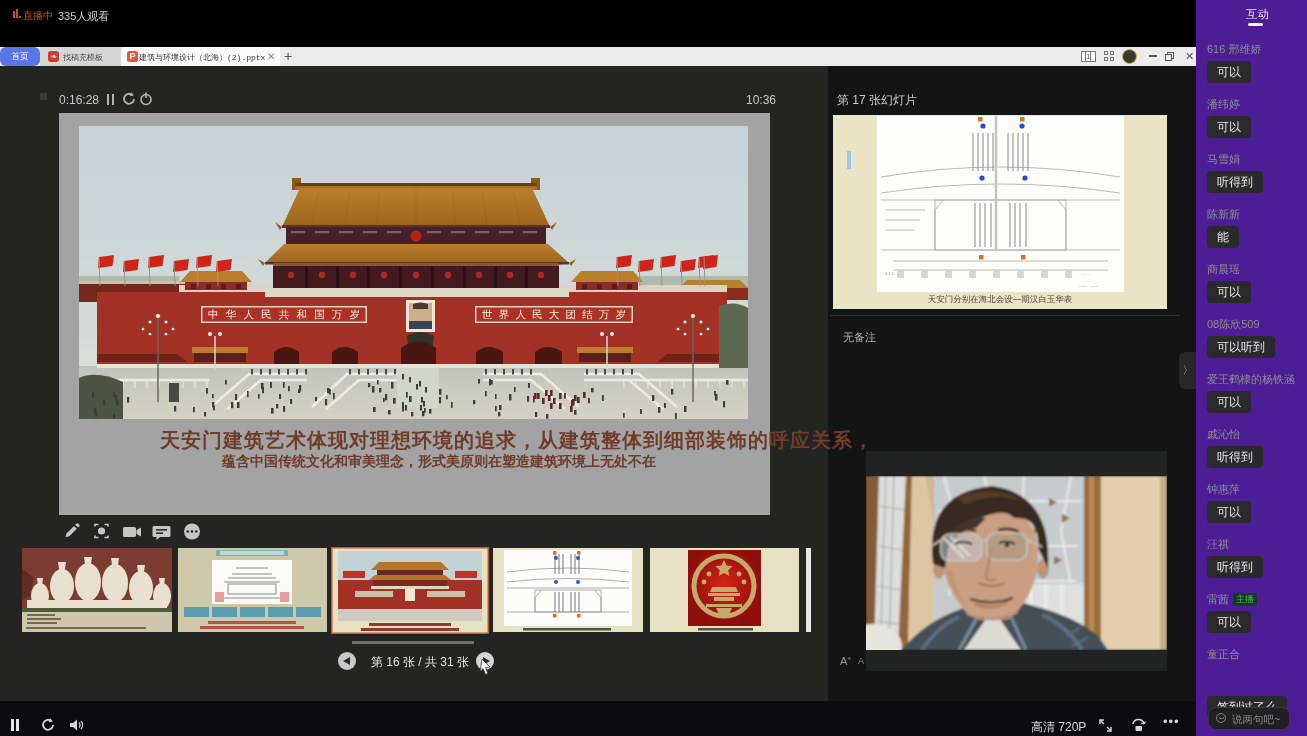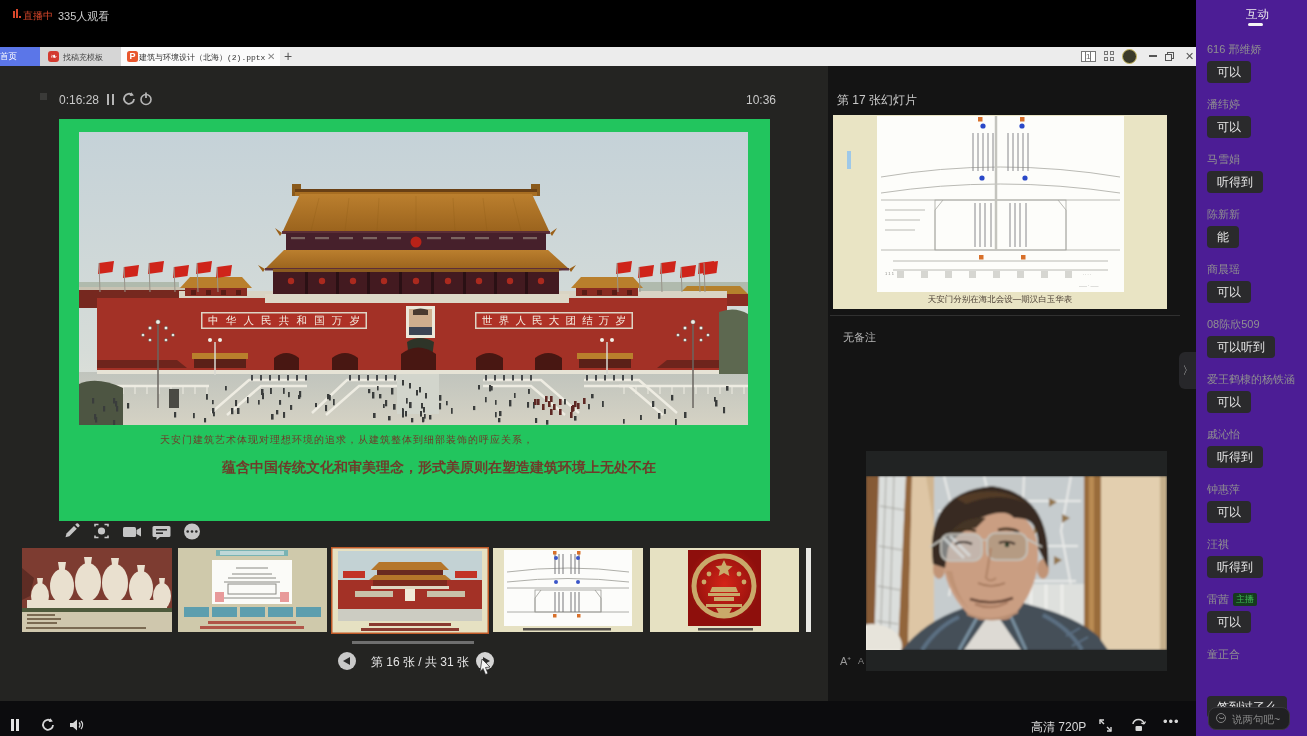--- a/index.html
+++ b/index.html
@@ -16,21 +16,21 @@
 <div class="abs" style="left:0;top:0;width:1307px;height:46px;background:#000;"></div>
 <div class="abs" style="left:13px;top:9px;width:9px;height:9px;">
   <div class="abs" style="left:0;top:2px;width:2px;height:7px;background:#d8472b;"></div>
   <div class="abs" style="left:3px;top:0;width:2px;height:9px;background:#d8472b;"></div>
   <div class="abs" style="left:6px;top:7px;width:2px;height:2px;background:#d8472b;"></div>
 </div>
 <div class="abs nw" style="left:23px;top:9px;font-size:10px;color:#d8472b;">直播中</div>
 <div class="abs nw" style="left:58px;top:9px;font-size:11px;color:#cccccc;">335人观看</div>
 
 <div class="abs" style="left:0;top:47px;width:1196px;height:19px;background:#ececec;">
-  <div class="abs" style="left:0;top:0;width:40px;height:19px;background:#5b76e8;color:#fff;font-size:8.5px;line-height:19px;">首页</div>
+  <div class="abs" style="left:0;top:0;width:40px;height:19px;background:#5b76e8;color:#fff;font-size:8.5px;text-align:center;line-height:19px;border-radius:6px;">首页</div>
   <div class="abs" style="left:40px;top:0;width:81px;height:19px;background:#d6d6d6;">
     <div class="abs" style="left:8px;top:4px;width:11px;height:11px;background:#d33a2f;border-radius:3px;">
       <div class="abs" style="left:2.5px;top:2px;width:6px;height:6px;color:#fff;font-size:8px;line-height:7px;">❧</div>
     </div>
     <div class="abs nw" style="left:23px;top:5px;font-size:8px;color:#444;">找稿充模板</div>
   </div>
   <div class="abs" style="left:121px;top:0;width:159px;height:19px;background:#fbfbfb;">
     <div class="abs" style="left:6px;top:4px;width:11px;height:11px;background:#e8562d;border-radius:2.5px;color:#fff;font-size:9px;font-weight:bold;text-align:center;line-height:11px;">P</div>
     <div class="abs nw" style="left:18px;top:5px;font-size:8px;color:#333;font-family:Liberation Mono, monospace;">建筑与环境设计（北海）(2).pptx</div>
     <div class="abs" style="left:146px;top:4px;font-size:10px;color:#888;">✕</div>
@@ -62,21 +62,21 @@
 <svg class="abs" style="left:122px;top:92px;" width="14" height="14" viewBox="0 0 14 14">
       <path d="M12 7a5 5 0 1 1-1.6-3.9" fill="none" stroke="#b5b5b5" stroke-width="1.8"></path>
       <path d="M9.3 0.2l2.6 3.4-4.2 0.5z" fill="#b5b5b5"></path>
     </svg>
 <svg class="abs" style="left:139px;top:92px;" width="14" height="14" viewBox="0 0 14 14">
       <circle cx="7" cy="7.5" r="5" fill="none" stroke="#b5b5b5" stroke-width="1.6"></circle>
       <line x1="7" y1="0.5" x2="7" y2="6" stroke="#b5b5b5" stroke-width="1.8"></line>
     </svg>
 <div class="abs nw" style="left:746px;top:93px;font-size:12px;color:#c9c9c9;">10:36</div>
 
-<div class="abs" style="left:59px;top:119px;width:711px;height:402px;background:#22c55e;">
+<div class="abs" style="left:59px;top:113px;width:711px;height:402px;background:#a3a3a3;">
   <svg class="abs" style="left:20px;top:13px;" width="669" height="293" viewBox="0 0 669 293">
     <defs>
       <linearGradient id="sky" x1="0" y1="0" x2="0" y2="1">
             <stop offset="0" stop-color="#c5d2d8"></stop>
             <stop offset="0.75" stop-color="#d6dcd8"></stop>
             <stop offset="1" stop-color="#e2e3da"></stop>
           </linearGradient>
       <linearGradient id="roof" x1="0" y1="0" x2="0" y2="1">
             <stop offset="0" stop-color="#bb7f2e"></stop>
             <stop offset="1" stop-color="#98611c"></stop>
@@ -431,21 +431,21 @@
       <rect x="15" y="282" width="2.2" height="5.5" fill="#3a3d3c"></rect>
       <rect x="34" y="266" width="2.2" height="5.5" fill="#3a3d3c"></rect>
       <rect x="16" y="285" width="2.2" height="5.5" fill="#3a3d3c"></rect>
       <rect x="95" y="280" width="2.2" height="5.5" fill="#3a3d3c"></rect>
       <rect x="36" y="269" width="2.2" height="5.5" fill="#3a3d3c"></rect>
       <rect x="37" y="274" width="2.2" height="5.5" fill="#3a3d3c"></rect>
       <rect x="24" y="274" width="2.2" height="5.5" fill="#3a3d3c"></rect>
       <rect x="34" y="288" width="2.2" height="5.5" fill="#3a3d3c"></rect>
         </g>
   </svg>
-  <div class="abs nw" style="left:101px;top:314px;font-size:10px;font-weight:normal;color:#6f3b2a;letter-spacing:1px;">天安门建筑艺术体现对理想环境的追求，从建筑整体到细部装饰的呼应关系，</div>
+  <div class="abs nw" style="left:101px;top:314px;font-size:20px;font-weight:bold;color:#6f3b2a;letter-spacing:1px;">天安门建筑艺术体现对理想环境的追求，从建筑整体到细部装饰的呼应关系，</div>
   <div class="abs nw" style="left:163px;top:340px;font-size:14px;font-weight:bold;color:#6f3b2a;">蕴含中国传统文化和审美理念，形式美原则在塑造建筑环境上无处不在</div>
 </div>
 
 <svg class="abs" style="left:62px;top:523px;" width="140" height="18" viewBox="0 0 140 18">
 
   <g fill="#c6c6c6">
         <path d="M4.5 10.5L12 3l2.8 2.8-7.5 7.5-3.8 1z"></path>
         <path d="M13.2 1.8l2.8 2.8 1.2-1.2a1.2 1.2 0 0 0 0-1.7l-1.1-1.1a1.2 1.2 0 0 0-1.7 0z"></path>
       </g>
 

